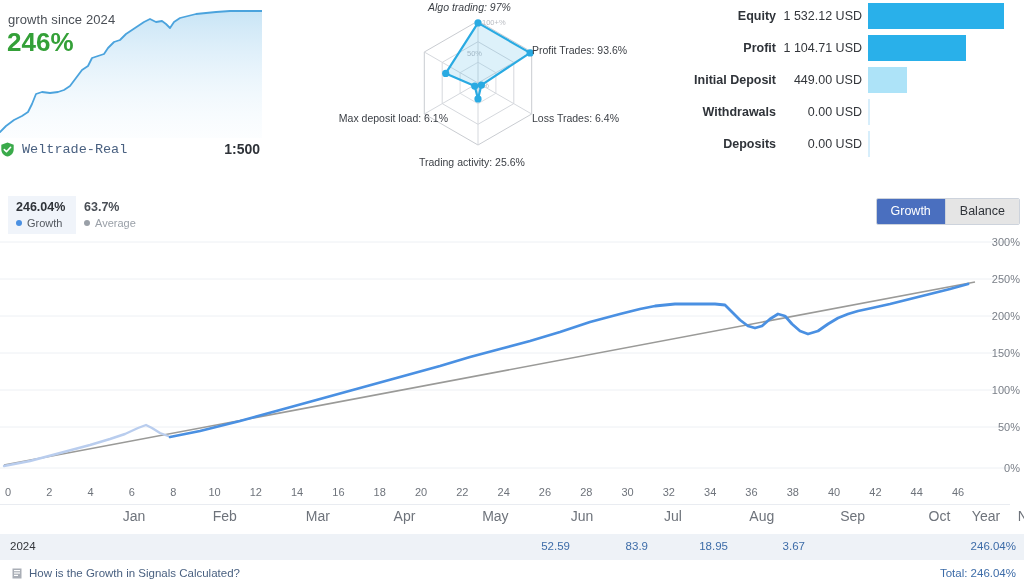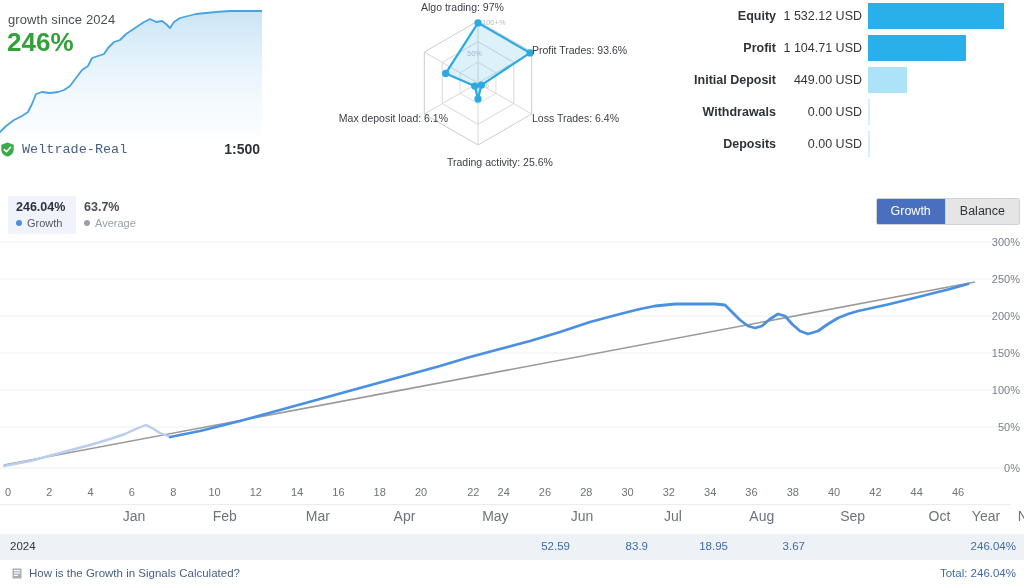--- a/index.html
+++ b/index.html
@@ -37,24 +37,24 @@
     font-size: 14px; font-weight: 700; color: #2e3238;
   }
 
   
   .radar-card { position: absolute; left: 292px; top: 0; width: 400px; height: 175px; }
   .radar-svg { position: absolute; left: 0; top: 0; width: 400px; height: 175px; }
   .radar-lbl {
     position: absolute; font-size: 10.5px; color: #3b3f45;
     white-space: nowrap; line-height: 1.25;
   }
-  .lbl-algo   { left: 129px; top: 1px; }
+  .lbl-algo   { left: 136px; top: 1px; font-style: italic; }
   .lbl-profit { left: 240px; top: 44px; }
   .lbl-loss   { left: 240px; top: 112px; }
-  .lbl-activ  { left: 127px; top: 156px; text-align: center; margin-left: 28px; }
+  .lbl-activ  { left: 127px; top: 156px; text-align: center; }
   .lbl-mdl    { left: 18px;  top: 112px; text-align: right; width: 138px; }
   .lbl-mdd    { left: 10px;  top: 43px;  text-align: right; width: 146px; }
 
   
   .stats { position: absolute; left: 680px; top: 0; width: 324px; height: 175px; }
   .stat-row { position: relative; height: 32px; display: flex; align-items: center; }
   .stat-name {
     width: 96px; text-align: right; font-size: 12.5px;
     font-weight: 700; color: #2f3339; flex: none;
   }
@@ -308,21 +308,21 @@
         <div class="xtick" style="left: 49.3043px;">2</div>
         <div class="xtick" style="left: 90.6087px;">4</div>
         <div class="xtick" style="left: 131.913px;">6</div>
         <div class="xtick" style="left: 173.217px;">8</div>
         <div class="xtick" style="left: 214.522px;">10</div>
         <div class="xtick" style="left: 255.826px;">12</div>
         <div class="xtick" style="left: 297.13px;">14</div>
         <div class="xtick" style="left: 338.435px;">16</div>
         <div class="xtick" style="left: 379.739px;">18</div>
         <div class="xtick" style="left: 421.043px;">20</div>
-        <div class="xtick" style="left: 462.348px; margin-left: 11px;">22</div>
+        <div class="xtick" style="left: 462.348px;">22</div>
         <div class="xtick" style="left: 503.652px;">24</div>
         <div class="xtick" style="left: 544.957px;">26</div>
         <div class="xtick" style="left: 586.261px;">28</div>
         <div class="xtick" style="left: 627.565px;">30</div>
         <div class="xtick" style="left: 668.87px;">32</div>
         <div class="xtick" style="left: 710.174px;">34</div>
         <div class="xtick" style="left: 751.478px;">36</div>
         <div class="xtick" style="left: 792.783px;">38</div>
         <div class="xtick" style="left: 834.087px;">40</div>
         <div class="xtick" style="left: 875.391px;">42</div>

